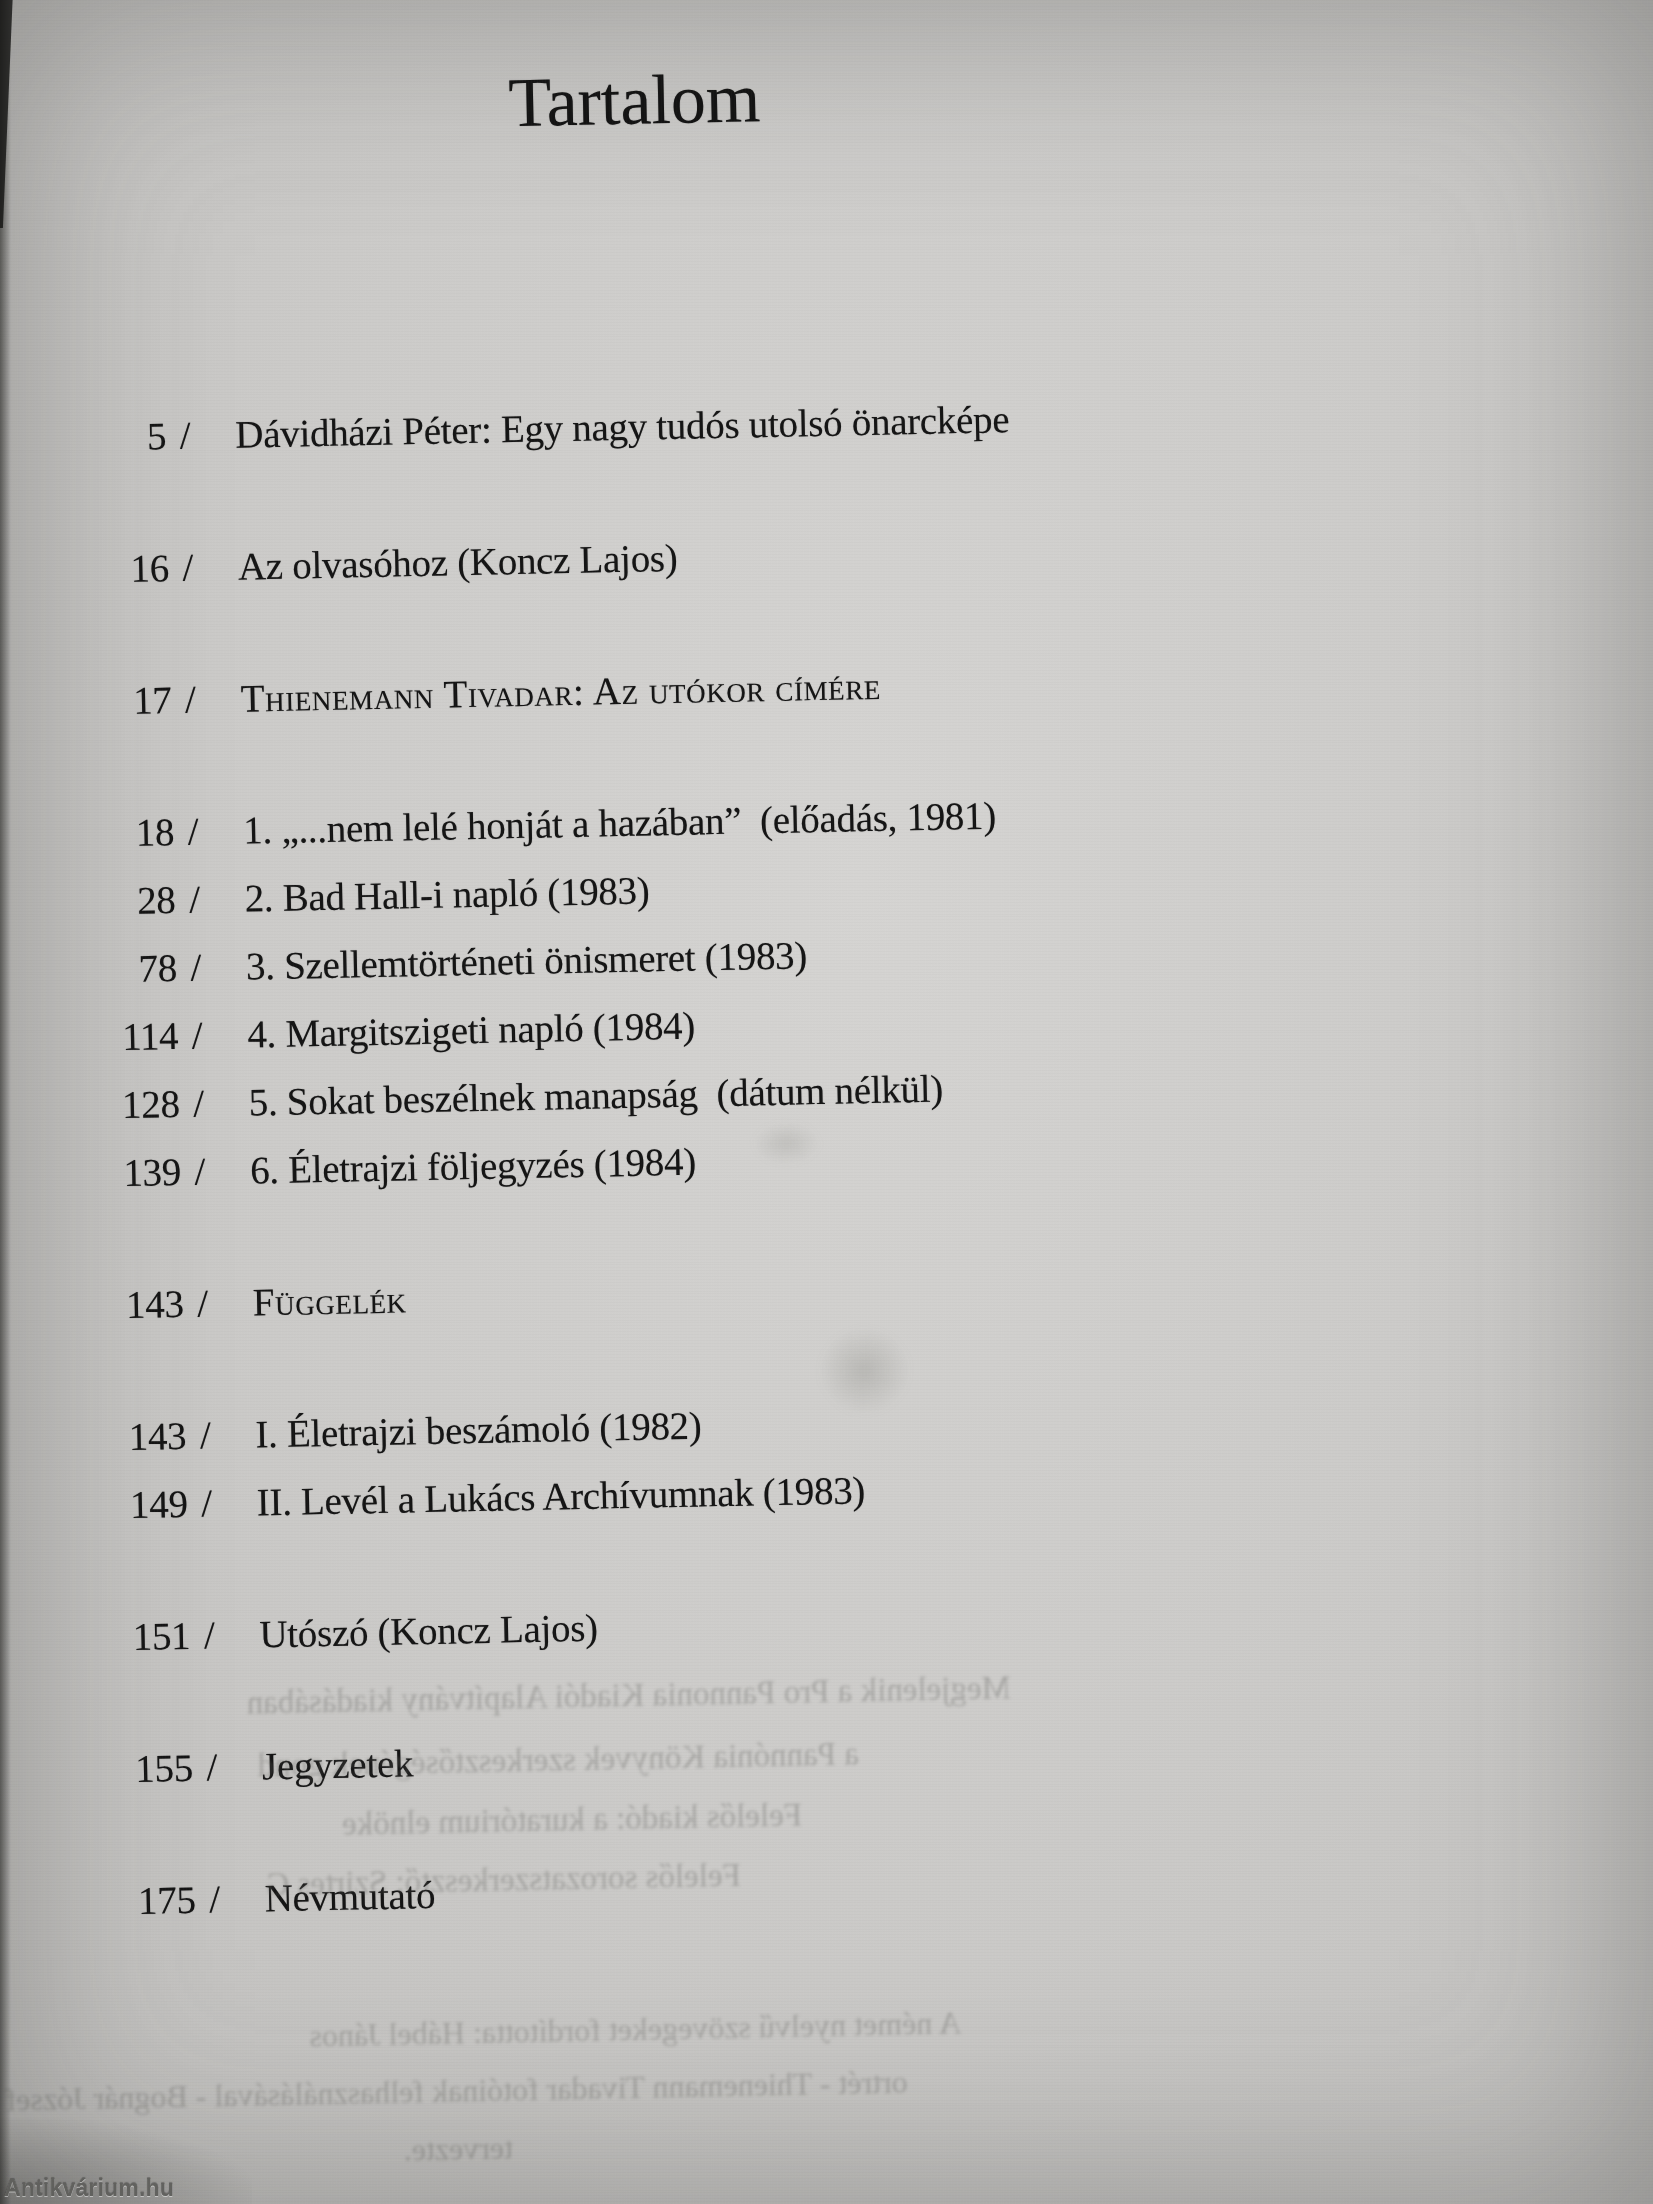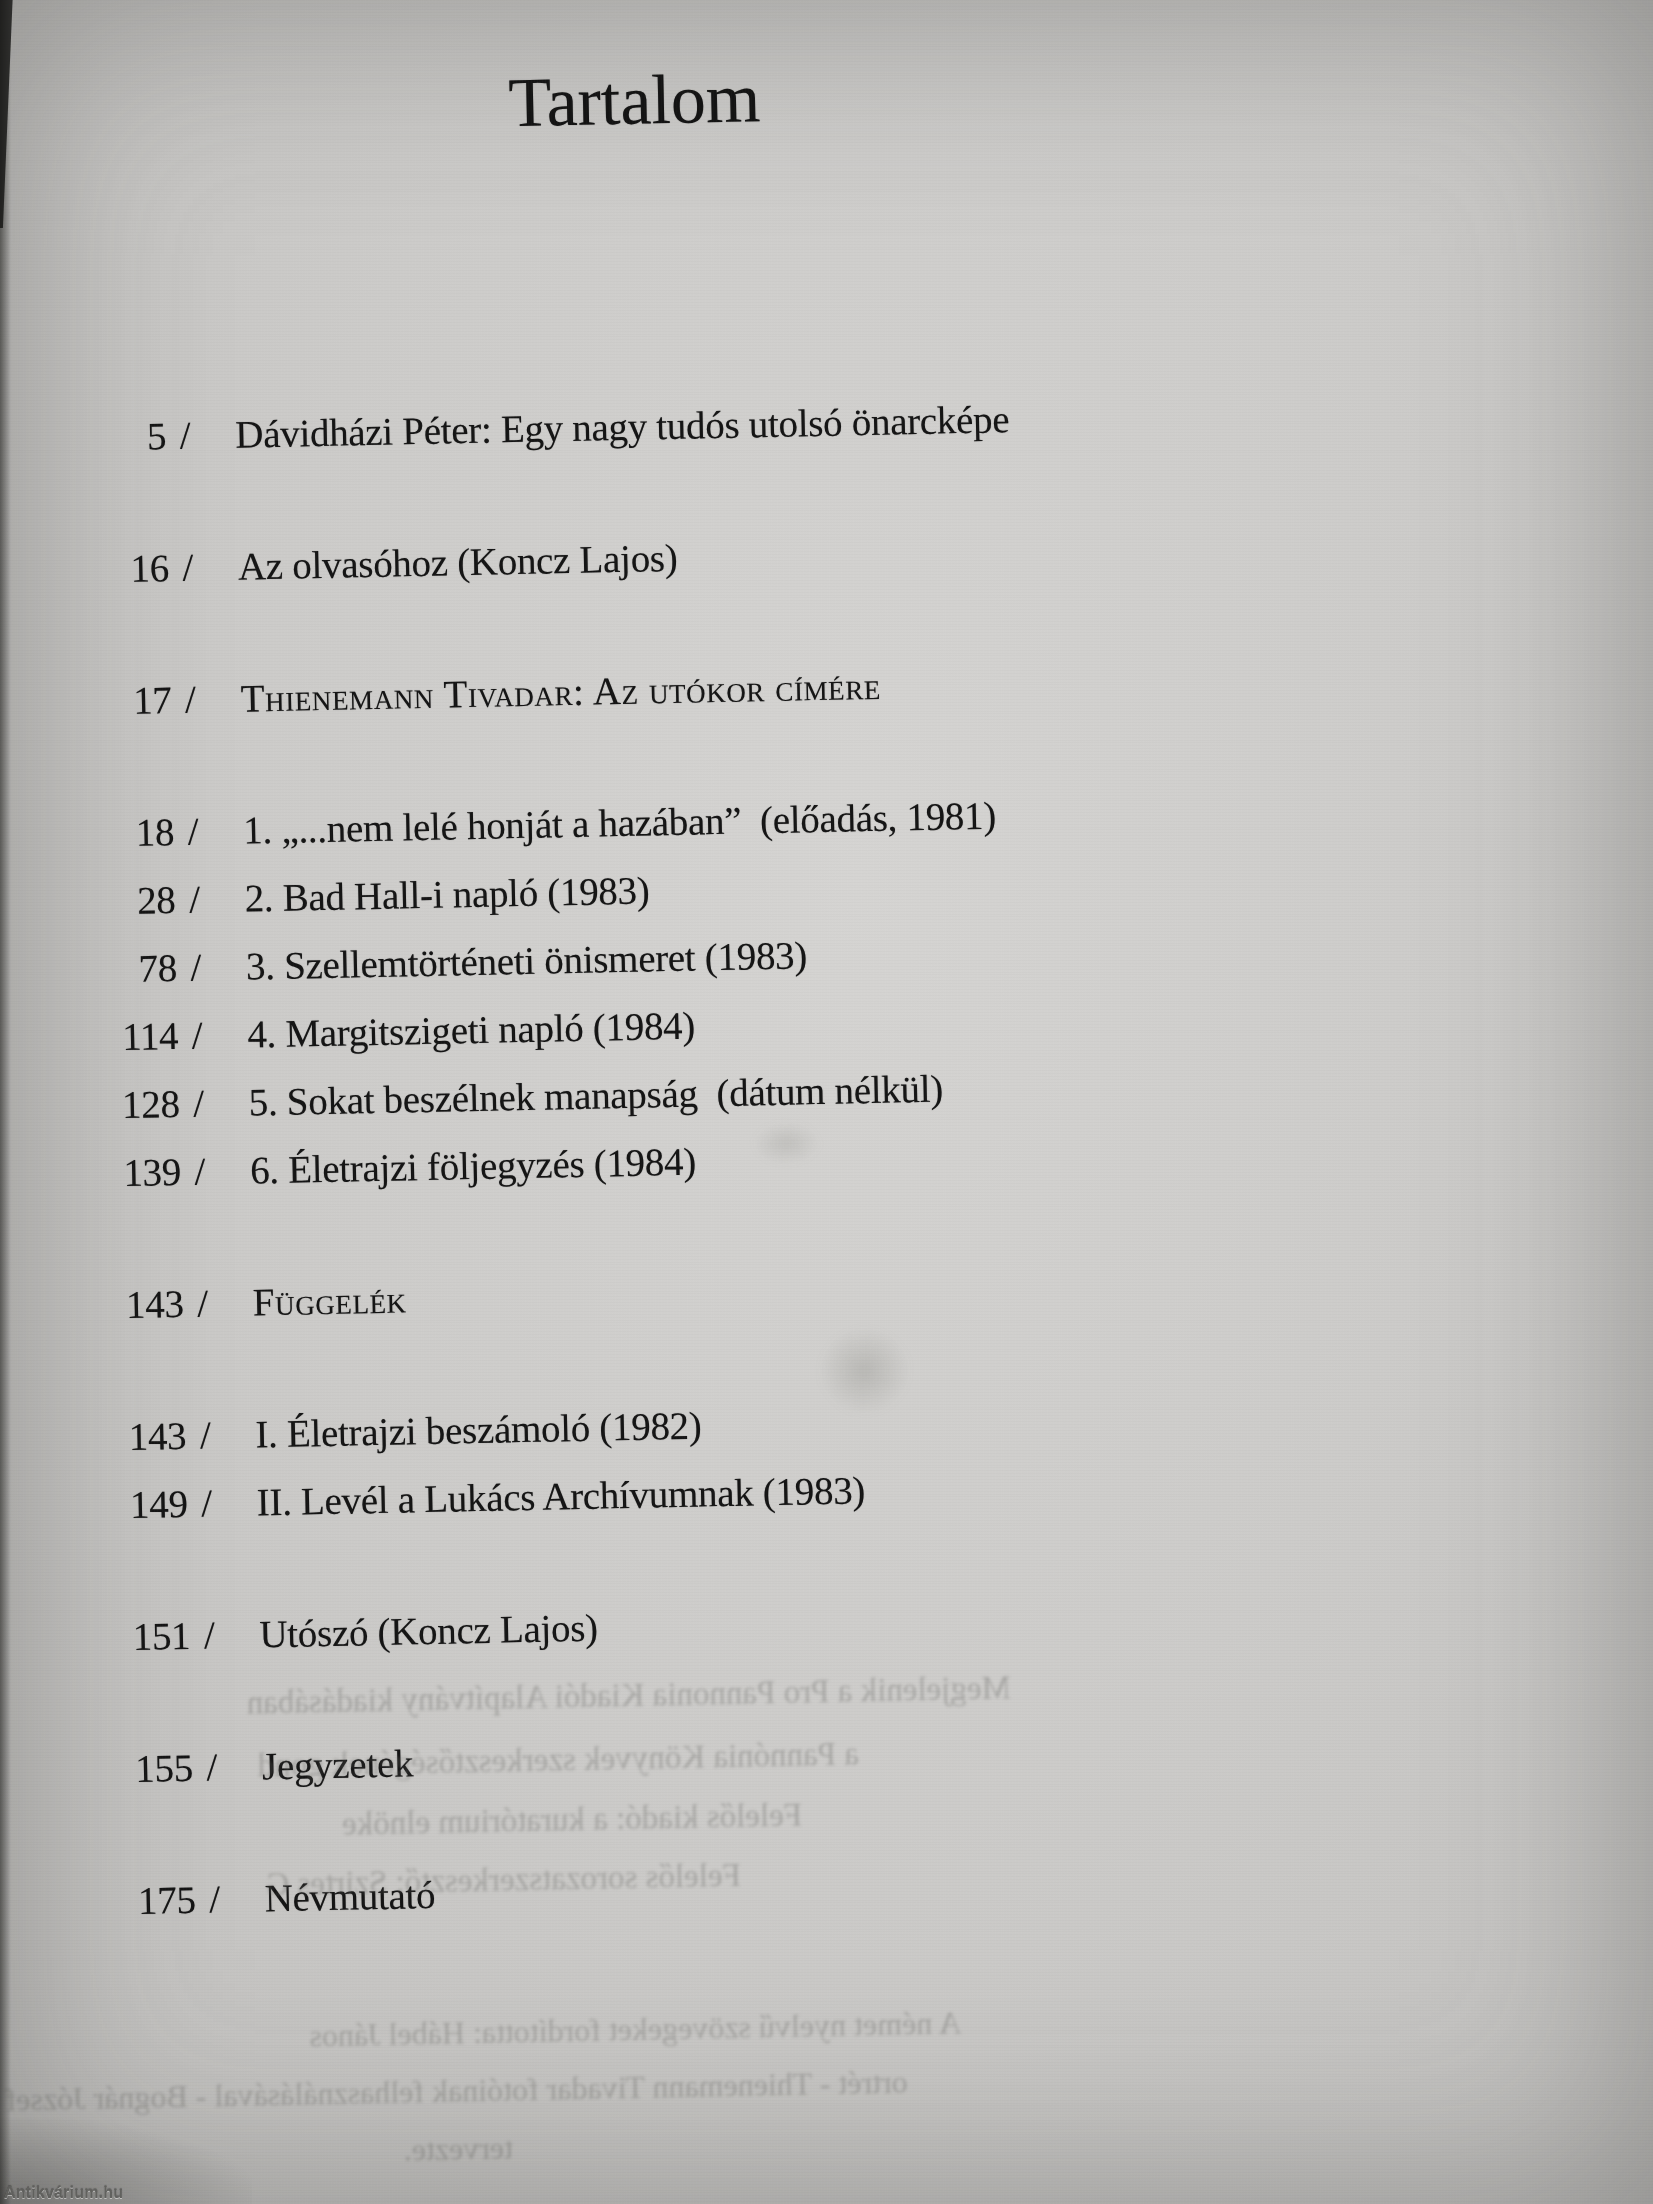--- a/index.html
+++ b/index.html
@@ -89,21 +89,21 @@
     background:#151513;opacity:0.82;
     clip-path:polygon(0 0, 12.6px 0, 2.9px 100%, 0 100%);
   }
   .bottom-left-shade{
     position:absolute;left:0;bottom:0;width:252px;height:87px;z-index:6;
     background:radial-gradient(ellipse at 0% 100%, rgba(40,40,38,0.35), rgba(40,40,38,0) 75%);
   }
   .watermark{
     position:absolute;left:3.9px;bottom:2.9px;z-index:9;
     font-family:"Liberation Sans","DejaVu Sans",sans-serif;
-    font-weight:bold;font-size:16px;letter-spacing:0.2px;
+    font-weight:bold;font-size:23px;letter-spacing:0.2px;
     color:#5e5e5b;
     text-shadow:0 1px 0 rgba(255,255,255,0.5), 0 -1px 1px rgba(0,0,0,0.3);
     opacity:0.92;
   }
 </style>
 </head>
 <body>
 
 <div class="photo">
 

